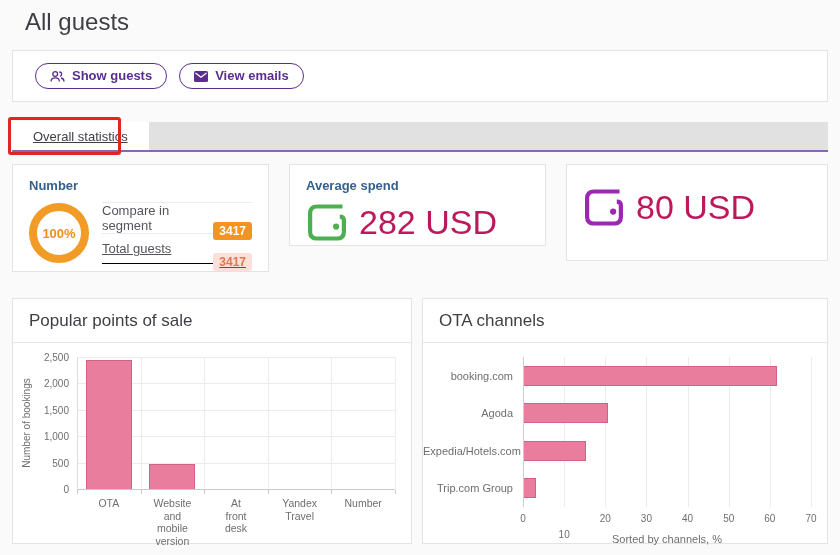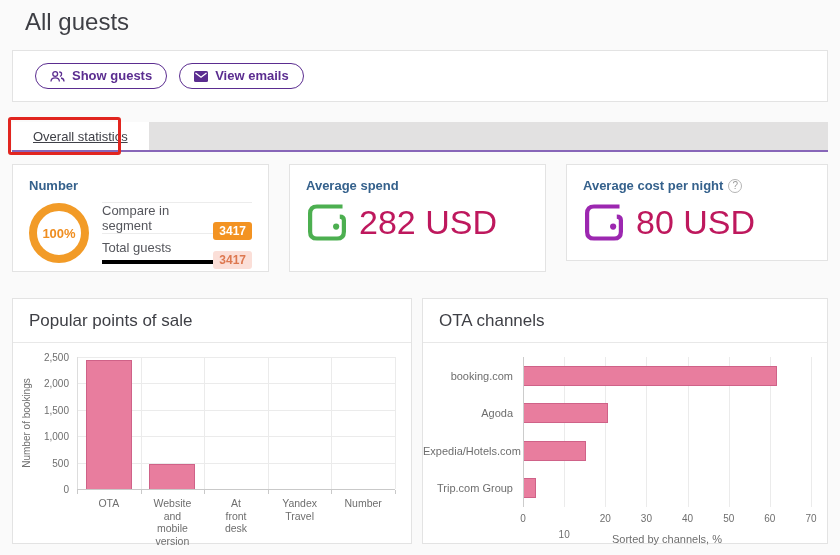--- a/index.html
+++ b/index.html
@@ -33,34 +33,34 @@
   .tab.active { background:#fff;text-decoration:underline; }
   .annotation-box {
     position:absolute; left:-4px; top:-5px; width:113px; height:38px;
     border:3px solid #e1251f; border-radius:3px; pointer-events:none; z-index:5;
   }
   .stats-row { display:flex; gap:20px; margin:12px 12px 0; align-items:flex-start; }
   .card { background:#fff; border:1px solid #e3e3e3; }
   .stat-card { padding:13px 16px; }
   .card-title { font-size:13px; font-weight:700; color:#35618c; display:flex; align-items:center; }
   .guests-card { width:257px; height:108px; }
-  .spend-card { width:257px; height:108px; }
+  .spend-card { width:257px; height:82px; }
   .cost-card { flex:1; height:97px; }
   .guest-content { display:flex; align-items:center; margin-top:9px; }
   .donut {
     width:60px; height:60px; border:8px solid #f29b27; border-radius:50%;
     display:flex; align-items:center; justify-content:center;
     font-size:13px; font-weight:700; color:#ef8d1f; flex-shrink:0;
   }
   .guest-rows { flex:1; margin-left:13px; }
   .guest-row {
     display:flex; justify-content:space-between; align-items:center;
     height:31px; border-top:1px solid #ececec; font-size:13px; color:#55565c;
   }
-  .guest-row:last-child { border-bottom:4px solid #000000; }
+  .guest-row:last-child { border-bottom:1px solid #000000;text-decoration:underline; }
   .badge { font-size:12px; font-weight:700; padding:2px 6px; border-radius:3px;margin-top:26px; }
   .badge-solid { background:#f39322; color:#fff; }
   .badge-light { background:#fbdfd8; color:#dd7850; }
   .stat-value-row { display:flex; align-items:center; gap:11px; margin-top:9px; }
   .stat-value { font-size:34px; color:#be185d; }
   .help-circle {
     display:inline-flex; width:14px; height:14px; border:1px solid #b5b5b5;
     border-radius:50%; color:#9b9b9b; font-size:10px; font-weight:400;
     align-items:center; justify-content:center; margin-left:5px; cursor:default;
   }
@@ -149,24 +149,20 @@
           <svg width="42" height="41" viewBox="0 0 46 44" fill="none" stroke="#4caf50" stroke-width="4.6">
             <path d="M40 4.5 H12 Q4.5 4.5 4.5 12 V32 Q4.5 39.5 12 39.5 H34 Q41.5 39.5 41.5 32 V19.5 Q41.5 15.5 37 15.5"></path>
             <circle cx="33" cy="26.5" r="3.4" fill="#4caf50" stroke="none"></circle>
           </svg>
         </span>
         <span class="stat-value">282 USD</span>
       </div>
     </div>
 
     <div class="card stat-card cost-card">
-      <div class="card-title">
-        <span>Average cost per night</span>
-        <span class="help-circle">?</span>
-      </div>
       <div class="stat-value-row">
         <span style="display:inline-flex;">
           <svg width="42" height="41" viewBox="0 0 46 44" fill="none" stroke="#9c27b0" stroke-width="4.6">
             <path d="M40 4.5 H12 Q4.5 4.5 4.5 12 V32 Q4.5 39.5 12 39.5 H34 Q41.5 39.5 41.5 32 V19.5 Q41.5 15.5 37 15.5"></path>
             <circle cx="33" cy="26.5" r="3.4" fill="#9c27b0" stroke="none"></circle>
           </svg>
         </span>
         <span class="stat-value">80 USD</span>
       </div>
     </div>

